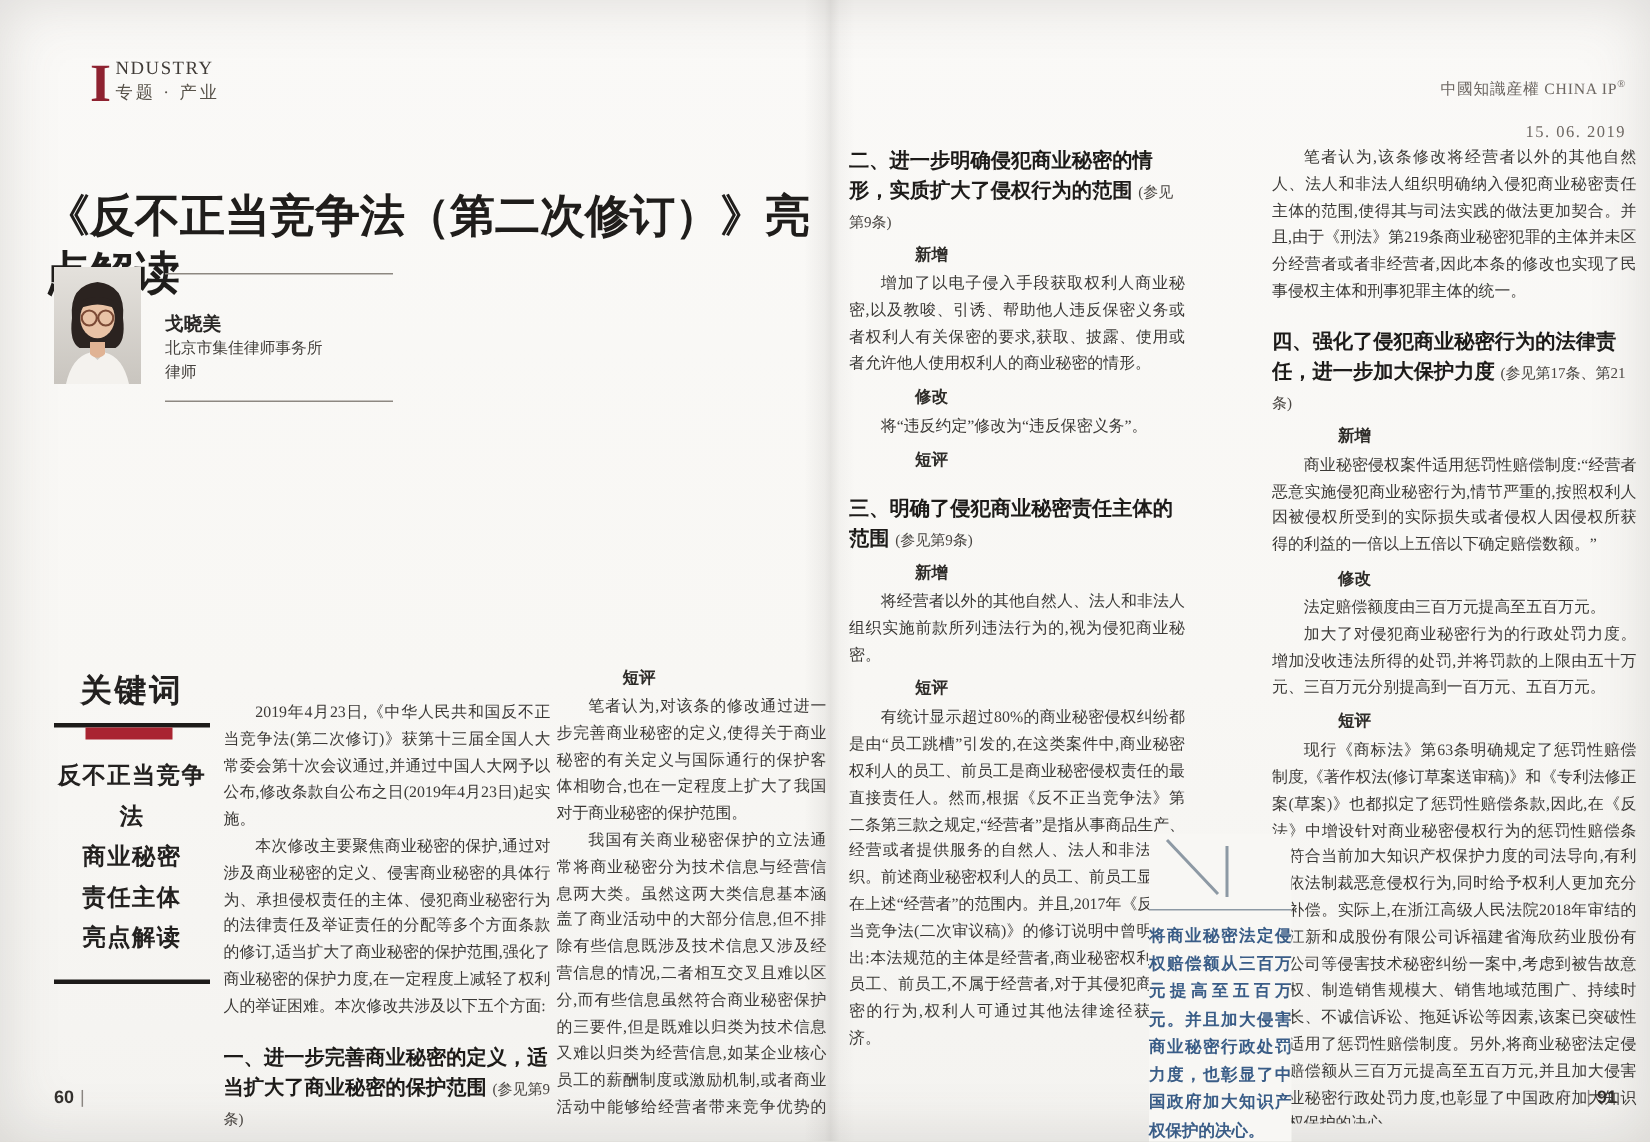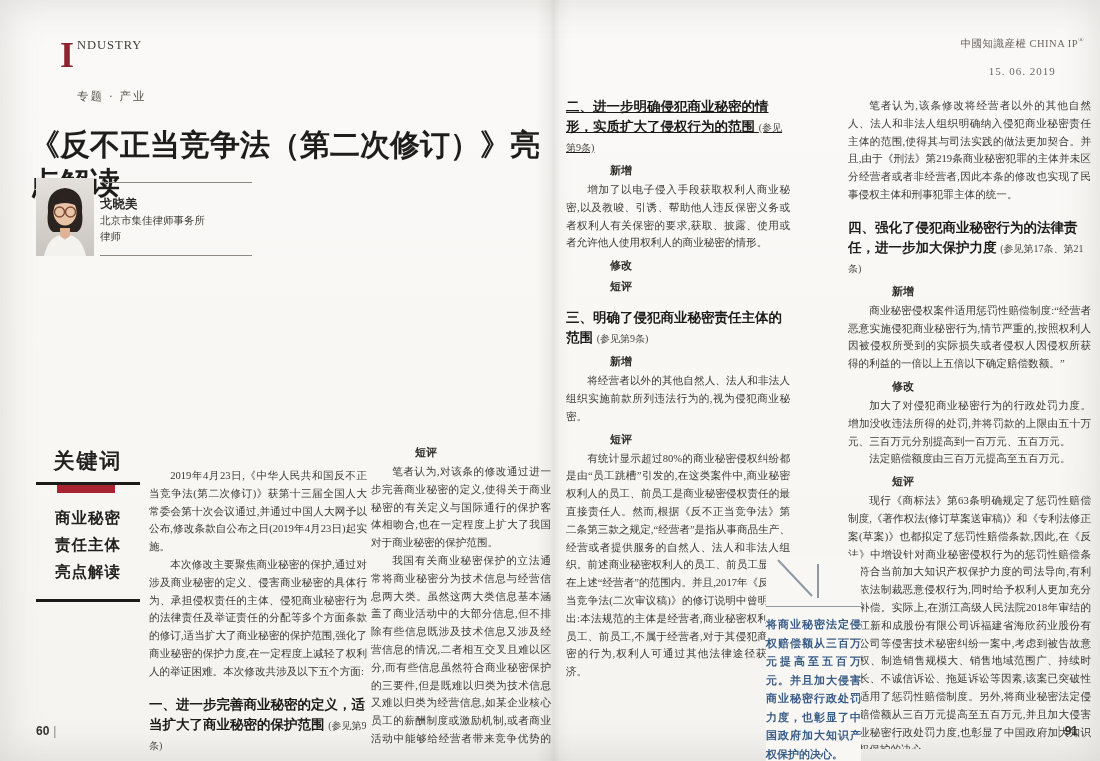--- a/index.html
+++ b/index.html
@@ -14,38 +14,38 @@
     box-shadow:inset 0 0 40px rgba(90,85,78,.18);
   }
   .fold{
     position:absolute;left:536px;top:0;width:34px;height:761px;
     background:linear-gradient(90deg,rgba(60,55,50,0) 0%,rgba(60,55,50,.06) 40%,rgba(60,55,50,.10) 52%,rgba(60,55,50,.03) 70%,rgba(60,55,50,0) 100%);
     pointer-events:none;
   }
   
   .logo{position:absolute;left:60px;top:38px;display:flex;align-items:flex-start;}
   .logo-i{font:700 36px/34px "Liberation Serif",serif;color:#8e2230;margin-right:3px;}
-  .logo-txt{display:flex;flex-direction:column;gap:34px;}
+  .logo-txt{display:flex;flex-direction:column;}
   .logo-rest{font:12.5px/14px "Liberation Serif",serif;letter-spacing:1px;color:#413c38;}
   .logo-sub{font:11.5px/15px "Liberation Serif",serif;letter-spacing:2px;color:#575249;margin-top:3px;}
-  .journal{position:absolute;right:16px;top:34px;text-align:center;color:#6c6661;}
+  .journal{position:absolute;right:16px;top:50px;text-align:right;color:#6c6661;}
   .journal-name{font:10.5px/13px "Liberation Serif",serif;letter-spacing:.5px;}
   .journal-name sup{font-size:7px;}
   .journal-date{font:11px/14px "Liberation Serif",serif;margin-top:14px;letter-spacing:1px;}
   
   .title{
     position:absolute;left:30px;top:106px;width:522px;
     font:800 30px/38px "Liberation Sans",sans-serif;color:#1f1d1b;letter-spacing:0px;
   }
   .author{position:absolute;left:36px;top:178px;display:flex;}
   .author-photo{width:58px;height:78px;display:block;background:#d9d5d0;}
   .author-info{
-    margin-left:6px;width:152px;align-self:flex-start;
+    margin-left:16px;width:152px;align-self:flex-start;
     border-top:1px solid #8d8881;border-bottom:1px solid #8d8881;
-    padding:12px 0 10px 0;margin-top:4px;
+    padding:24px 0 10px 0;margin-top:4px;
   }
   .author-name{font:bold 12.5px/18px "Liberation Sans",sans-serif;color:#2a2826;}
   .author-affil,.author-role{font:10.5px/16px "Liberation Serif",serif;color:#45413d;}
   
   .kw{position:absolute;left:36px;top:448px;width:104px;text-align:center;color:#232120;}
   .kw-title{font:bold 21px/26px "Liberation Sans",sans-serif;letter-spacing:2px;}
   .kw-divider{position:relative;margin-top:8px;border-top:3px solid #1d1b19;height:9px;}
   .kw-red{position:absolute;left:20%;top:0;width:56%;height:8px;background:#a92431;}
   .kw-items{margin-top:10px;font:bold 15.5px/27px "Liberation Sans",sans-serif;letter-spacing:1px;}
   .kw-bottom{border-top:3px solid #1d1b19;margin-top:14px;}
@@ -53,21 +53,21 @@
   .col{position:absolute;overflow:hidden;color:#3b3936;}
   .col p{margin:0;text-indent:2em;font:10.6px/17.8px "Liberation Serif",serif;text-align:justify;}
   .lab{font:bold 11px/16px "Liberation Sans",sans-serif;color:#2e2c29;text-indent:2em;margin:5px 0 3px 0;padding-left:2em;}
   .sec-h{font:bold 13.5px/20px "Liberation Sans",sans-serif;color:#1d1b19;margin:12px 0 5px 0;text-align:left;}
   .sec-h .ref{font:normal 10px "Liberation Serif",serif;color:#4a4642;letter-spacing:0;}
   .col-l1{left:149px;top:467px;width:218px;height:300px;}
   .col-l2{left:371px;top:444px;width:180px;height:300px;}
   .col-r1{left:566px;top:97px;width:224px;height:650px;}
   .col-r2{left:848px;top:97px;width:243px;height:652px;}
   .col-l1 .sec-h,.col-r1 .sec-h,.col-r2 .sec-h{margin-top:14px;}
-  .first-h{margin-top:0 !important;text-decoration:underline;}
+  .first-h{margin-top:0 !important;}
   
   .pull-quote{position:absolute;left:766px;top:556px;width:95px;background:#f8f7f4;z-index:5;}
   .pq-arrow{display:block;margin-left:8px;}
   .pq-rule{border-top:1.5px solid #8d99a4;margin:2px 0 8px 0;}
   .pq-text{font:bold 11px/18.5px "Liberation Sans",sans-serif;color:#3a5d87;text-align:justify;}
   
   .pg{position:absolute;font:bold 12px/14px "Liberation Sans",sans-serif;color:#33302d;}
   .pg .bar{font-weight:normal;color:#8a8580;padding:0 4px;}
   .pg-left{left:36px;top:724px;}
   .pg-right{right:22px;top:724px;}
@@ -119,20 +119,21 @@
       <div class="author-role">律师</div>
     </div>
   </div>
 
   <div class="kw">
     <div class="kw-title">关键词</div>
     <div class="kw-divider">
         <span class="kw-red"></span>
       </div>
     <div class="kw-items">
+      <div>反不正当竞争法</div>
       <div>商业秘密</div>
       <div>责任主体</div>
       <div>亮点解读</div>
     </div>
     <div class="kw-bottom"></div>
   </div>
 
   <div class="col col-l1">
     <p>2019年4月23日,《中华人民共和国反不正当竞争法(第二次修订)》获第十三届全国人大常委会第十次会议通过,并通过中国人大网予以公布,修改条款自公布之日(2019年4月23日)起实施。</p>
     <p>本次修改主要聚焦商业秘密的保护,通过对涉及商业秘密的定义、侵害商业秘密的具体行为、承担侵权责任的主体、侵犯商业秘密行为的法律责任及举证责任的分配等多个方面条款的修订,适当扩大了商业秘密的保护范围,强化了商业秘密的保护力度,在一定程度上减轻了权利人的举证困难。本次修改共涉及以下五个方面:</p>
@@ -149,20 +150,21 @@
     <p>我国有关商业秘密保护的立法通常将商业秘密分为技术信息与经营信息两大类。虽然这两大类信息基本涵盖了商业活动中的大部分信息,但不排除有些信息既涉及技术信息又涉及经营信息的情况,二者相互交叉且难以区分,而有些信息虽然符合商业秘密保护的三要件,但是既难以归类为技术信息又难以归类为经营信息,如某企业核心员工的薪酬制度或激励机制,或者商业活动中能够给经营者带来竞争优势的其他敏感信息。实际上,从首个商业秘密保护的国际条约——《Trips协议》来看,或者从美国对于商业秘密的界定来看,二者对于商业信息的保护均未将其限定为技术信息与经营信息。</p>
   </div>
 
   <div class="col col-r1">
     <h3 class="sec-h first-h">
       <span>二、进一步明确侵犯商业秘密的情形，实质扩大了侵权行为的范围</span> <span class="ref">(参见第9条)</span>
     </h3>
     <div class="lab">新增</div>
     <p>增加了以电子侵入手段获取权利人商业秘密,以及教唆、引诱、帮助他人违反保密义务或者权利人有关保密的要求,获取、披露、使用或者允许他人使用权利人的商业秘密的情形。</p>
     <div class="lab">修改</div>
+    <p>将“违反约定”修改为“违反保密义务”。</p>
     <div class="lab">短评</div>
     <h3 class="sec-h">
       <span>三、明确了侵犯商业秘密责任主体的范围</span> <span class="ref">(参见第9条)</span>
     </h3>
     <div class="lab">新增</div>
     <p>将经营者以外的其他自然人、法人和非法人组织实施前款所列违法行为的,视为侵犯商业秘密。</p>
     <div class="lab">短评</div>
     <p>有统计显示超过80%的商业秘密侵权纠纷都是由“员工跳槽”引发的,在这类案件中,商业秘密权利人的员工、前员工是商业秘密侵权责任的最直接责任人。然而,根据《反不正当竞争法》第二条第三款之规定,“经营者”是指从事商品生产、经营或者提供服务的自然人、法人和非法人组织。前述商业秘密权利人的员工、前员工显然不在上述“经营者”的范围内。并且,2017年《反不正当竞争法(二次审议稿)》的修订说明中曾明确指出:本法规范的主体是经营者,商业秘密权利人的员工、前员工,不属于经营者,对于其侵犯商业秘密的行为,权利人可通过其他法律途径获得救济。</p>
   </div>
 
@@ -176,22 +178,22 @@
   </div>
 
   <div class="col col-r2">
     <p>笔者认为,该条修改将经营者以外的其他自然人、法人和非法人组织明确纳入侵犯商业秘密责任主体的范围,使得其与司法实践的做法更加契合。并且,由于《刑法》第219条商业秘密犯罪的主体并未区分经营者或者非经营者,因此本条的修改也实现了民事侵权主体和刑事犯罪主体的统一。</p>
     <h3 class="sec-h">
       <span>四、强化了侵犯商业秘密行为的法律责任，进一步加大保护力度</span> <span class="ref">(参见第17条、第21条)</span>
     </h3>
     <div class="lab">新增</div>
     <p>商业秘密侵权案件适用惩罚性赔偿制度:“经营者恶意实施侵犯商业秘密行为,情节严重的,按照权利人因被侵权所受到的实际损失或者侵权人因侵权所获得的利益的一倍以上五倍以下确定赔偿数额。”</p>
     <div class="lab">修改</div>
+    <p>法定赔偿额度由三百万元提高至五百万元。</p>
     <p>加大了对侵犯商业秘密行为的行政处罚力度。增加没收违法所得的处罚,并将罚款的上限由五十万元、三百万元分别提高到一百万元、五百万元。</p>
-    <p>法定赔偿额度由三百万元提高至五百万元。</p>
     <div class="lab">短评</div>
     <p>现行《商标法》第63条明确规定了惩罚性赔偿制度,《著作权法(修订草案送审稿)》和《专利法修正案(草案)》也都拟定了惩罚性赔偿条款,因此,在《反法》中增设针对商业秘密侵权行为的惩罚性赔偿条款符合当前加大知识产权保护力度的司法导向,有利于依法制裁恶意侵权行为,同时给予权利人更加充分的补偿。实际上,在浙江高级人民法院2018年审结的浙江新和成股份有限公司诉福建省海欣药业股份有限公司等侵害技术秘密纠纷一案中,考虑到被告故意侵权、制造销售规模大、销售地域范围广、持续时间长、不诚信诉讼、拖延诉讼等因素,该案已突破性地适用了惩罚性赔偿制度。另外,将商业秘密法定侵权赔偿额从三百万元提高至五百万元,并且加大侵害商业秘密行政处罚力度,也彰显了中国政府加大知识产权保护的决心。</p>
 
   </div>
 
   <div class="pg pg-left">
     <span>60</span><span class="bar">|</span>
   </div>
   <div class="pg pg-right">
     <span class="bar">|</span><span>91</span>

